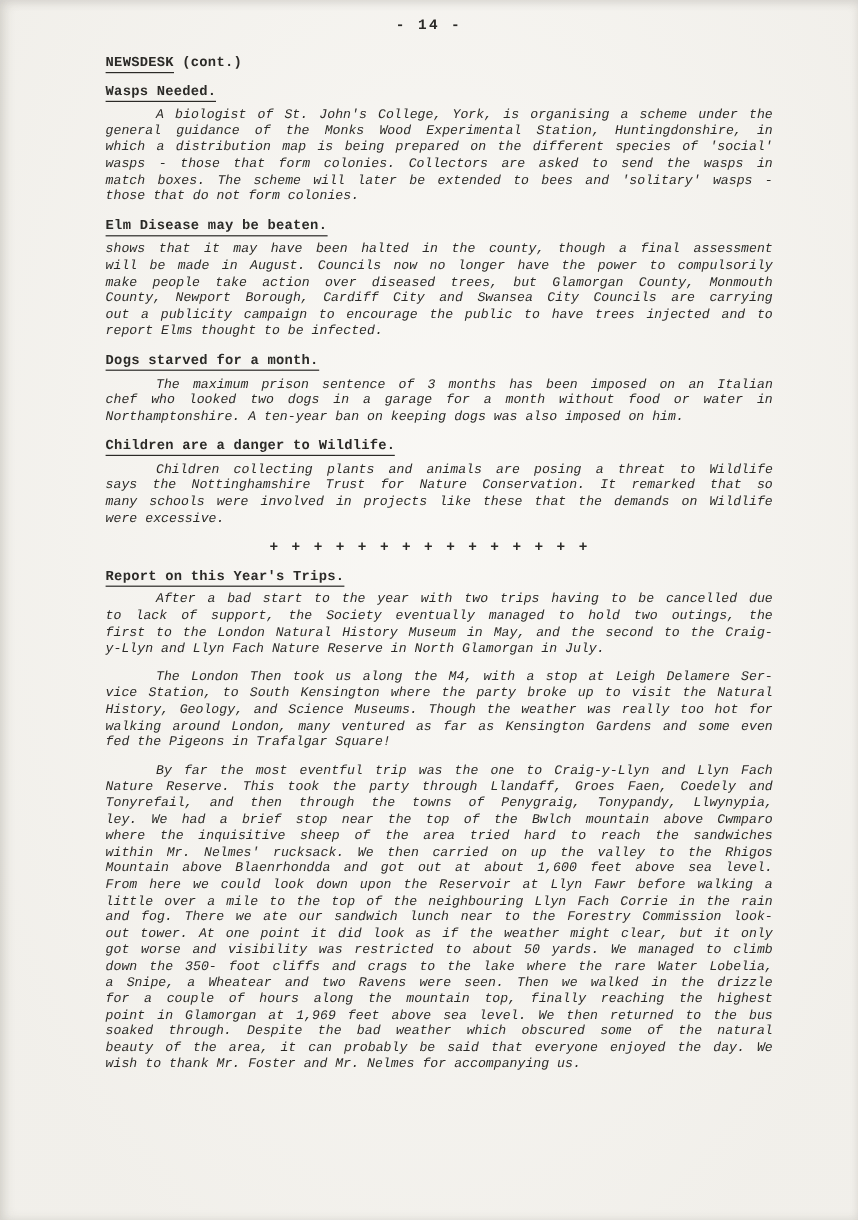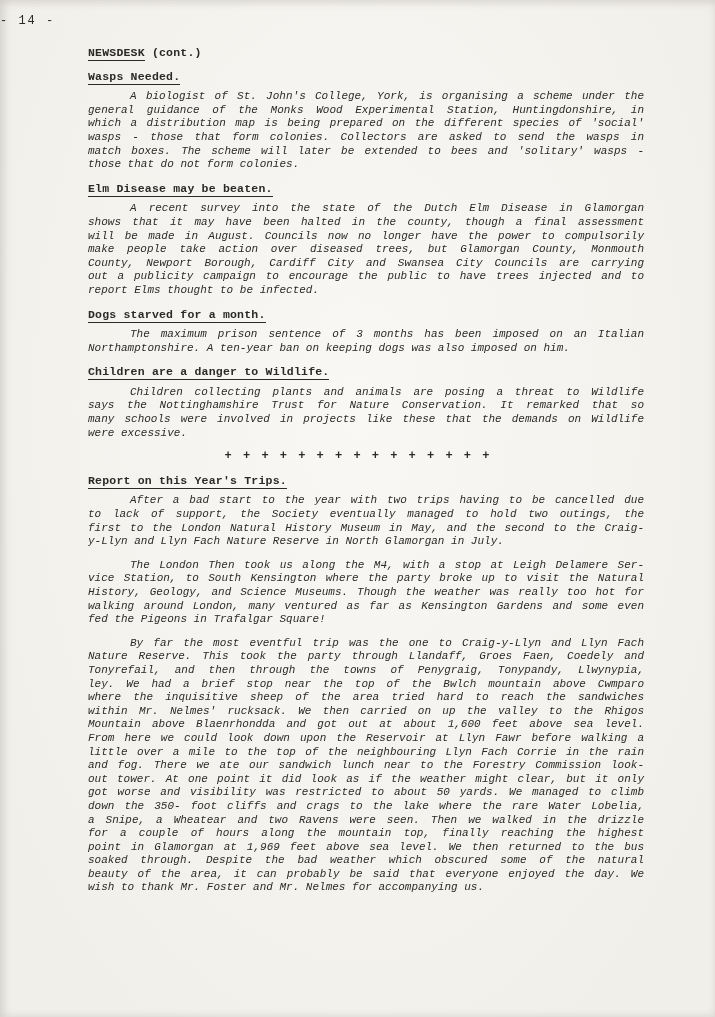--- a/index.html
+++ b/index.html
@@ -19,24 +19,25 @@
     width: 715px;
     height: 1017px;
     box-sizing: border-box;
     padding: 14px 0 0 0;
     background:
       radial-gradient(ellipse at 50% 40%, rgba(255,255,255,0.35), rgba(0,0,0,0.02) 85%),
       #f6f4ef;
     box-shadow: inset 4px 0 10px rgba(60,55,45,0.12), inset 0 3px 8px rgba(60,55,45,0.08);
   }
   #page-number {
-    text-align: left;
+    text-align: center;
     font-size: 12px;
     letter-spacing: 2px;
     margin-bottom: 18px;
+    font-weight: bold;
   }
   #doc {
     margin-left: 88px;
     width: 556px;
     font-size: 11px;
     line-height: 13.6px;
   }
   .heading {
     margin: 10px 0 7px 0;
     font-size: 11.5px;
@@ -82,31 +83,31 @@
       <div class="para">
         <div class="line first">A biologist of St. John's College, York, is organising a scheme under the</div>
         <div class="line">general guidance of the Monks Wood Experimental Station, Huntingdonshire, in</div>
         <div class="line">which a distribution map is being prepared on the different species of 'social'</div>
         <div class="line">wasps - those that form colonies.  Collectors are asked to send the wasps in</div>
         <div class="line">match boxes. The scheme will later be extended to bees and 'solitary' wasps -</div>
         <div class="line last">those that do not form colonies.</div>
       </div>
       <div class="heading"><span class="u">Elm Disease may be beaten.</span></div>
       <div class="para">
-        <div class="line first">A recent survey into the state of the Dutch Elm Disease in Glamorgan</div>
         <div class="line">shows that it may have been halted in the county, though a final assessment</div>
         <div class="line">will be made in August. Councils now no longer have the power to compulsorily</div>
         <div class="line">make people take action over diseased trees, but Glamorgan County, Monmouth</div>
         <div class="line">County, Newport Borough, Cardiff City and Swansea City Councils are carrying</div>
         <div class="line">out a publicity campaign to encourage the public to have trees injected and to</div>
         <div class="line last">report Elms thought to be infected.</div>
       </div>
       <div class="heading"><span class="u">Dogs starved for a month.</span></div>
       <div class="para">
         <div class="line first">The maximum prison sentence of 3 months has been imposed on an Italian</div>
+        <div class="line">chef who looked two dogs in a garage for a month without food or water in</div>
         <div class="line last">Northamptonshire. A ten-year ban on keeping dogs was also imposed on him.</div>
       </div>
       <div class="heading"><span class="u">Children are a danger to Wildlife.</span></div>
       <div class="para">
         <div class="line first">Children collecting plants and animals are posing a threat to Wildlife</div>
         <div class="line">says the Nottinghamshire Trust for Nature Conservation.  It remarked that so</div>
         <div class="line">many schools were involved in projects like these that the demands on Wildlife</div>
         <div class="line last">were excessive.</div>
       </div>
       <div class="separator">+ + + + + + + + + + + + + + +</div>

